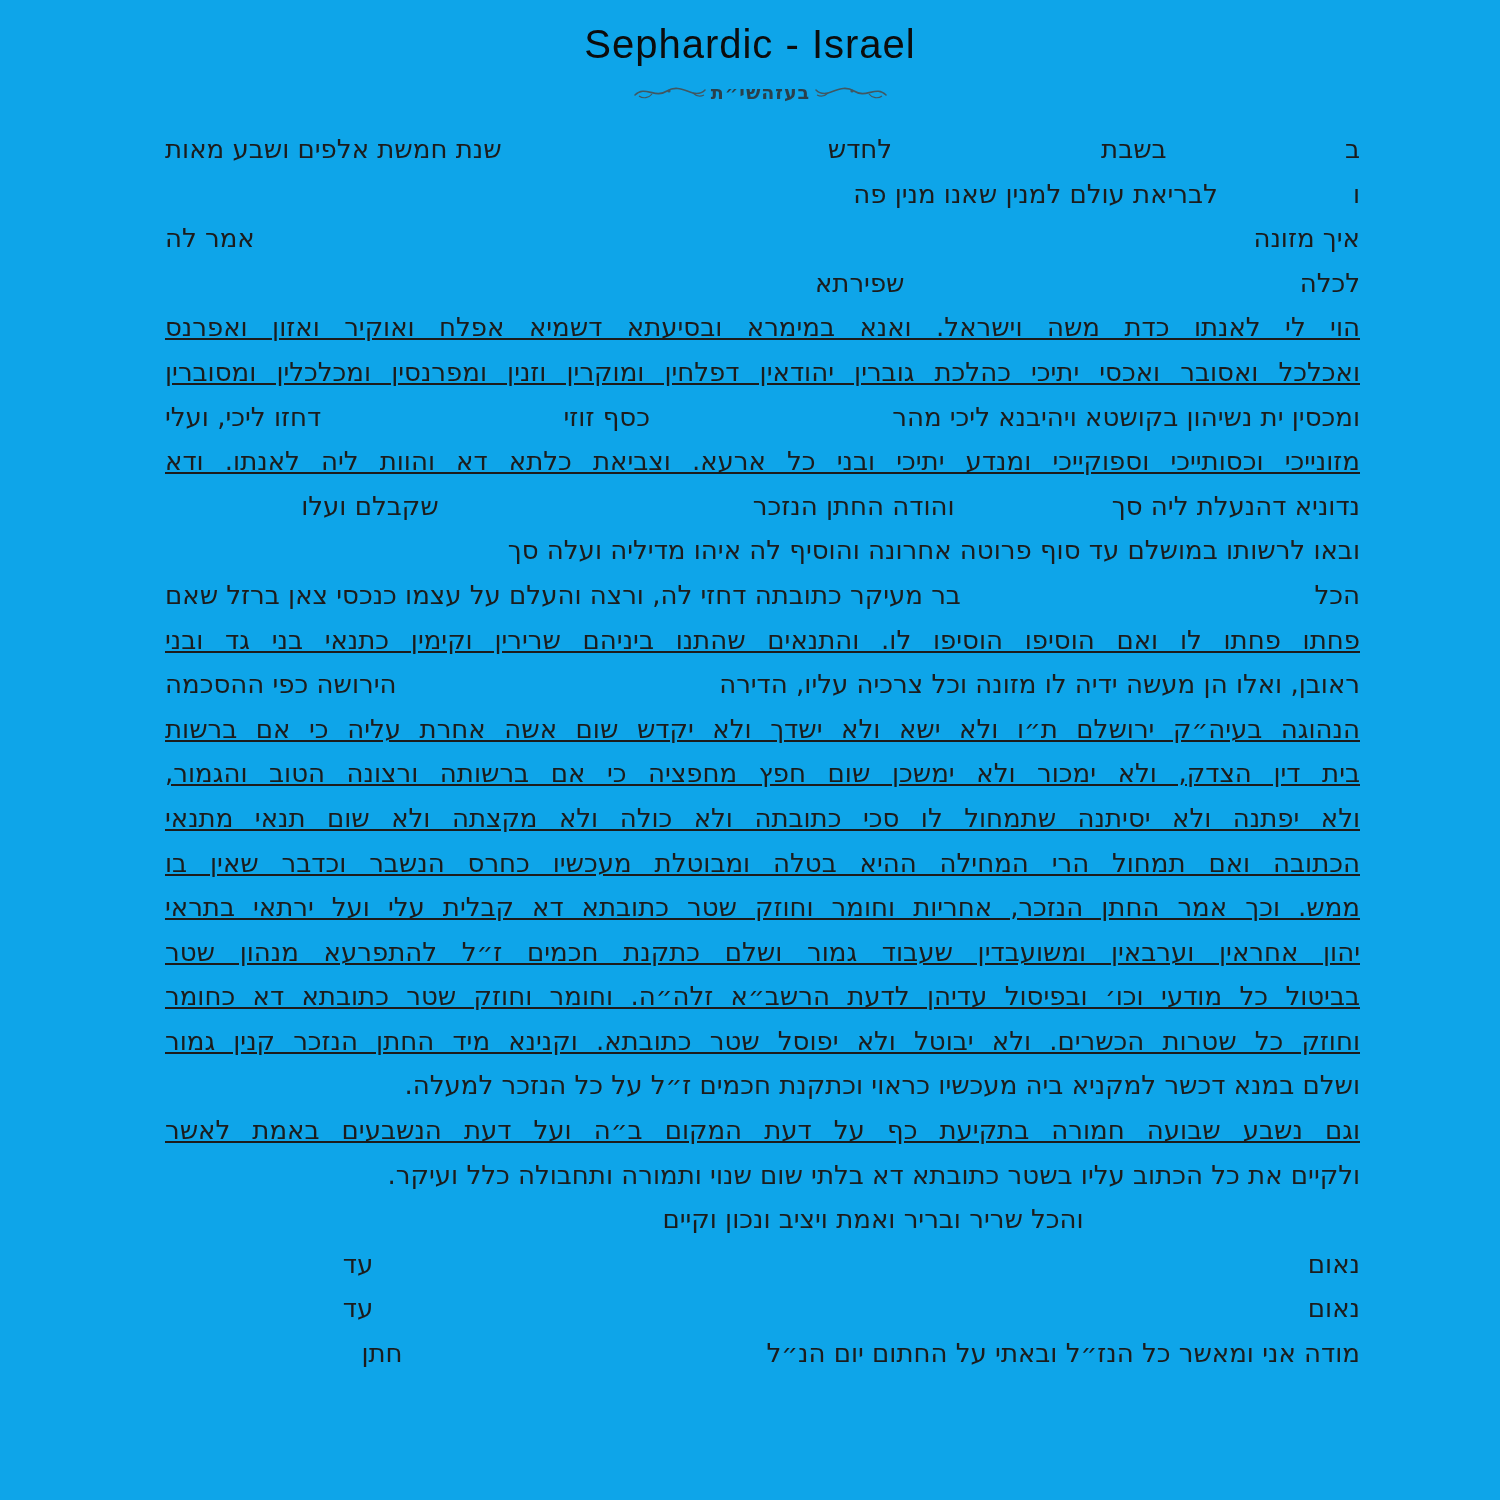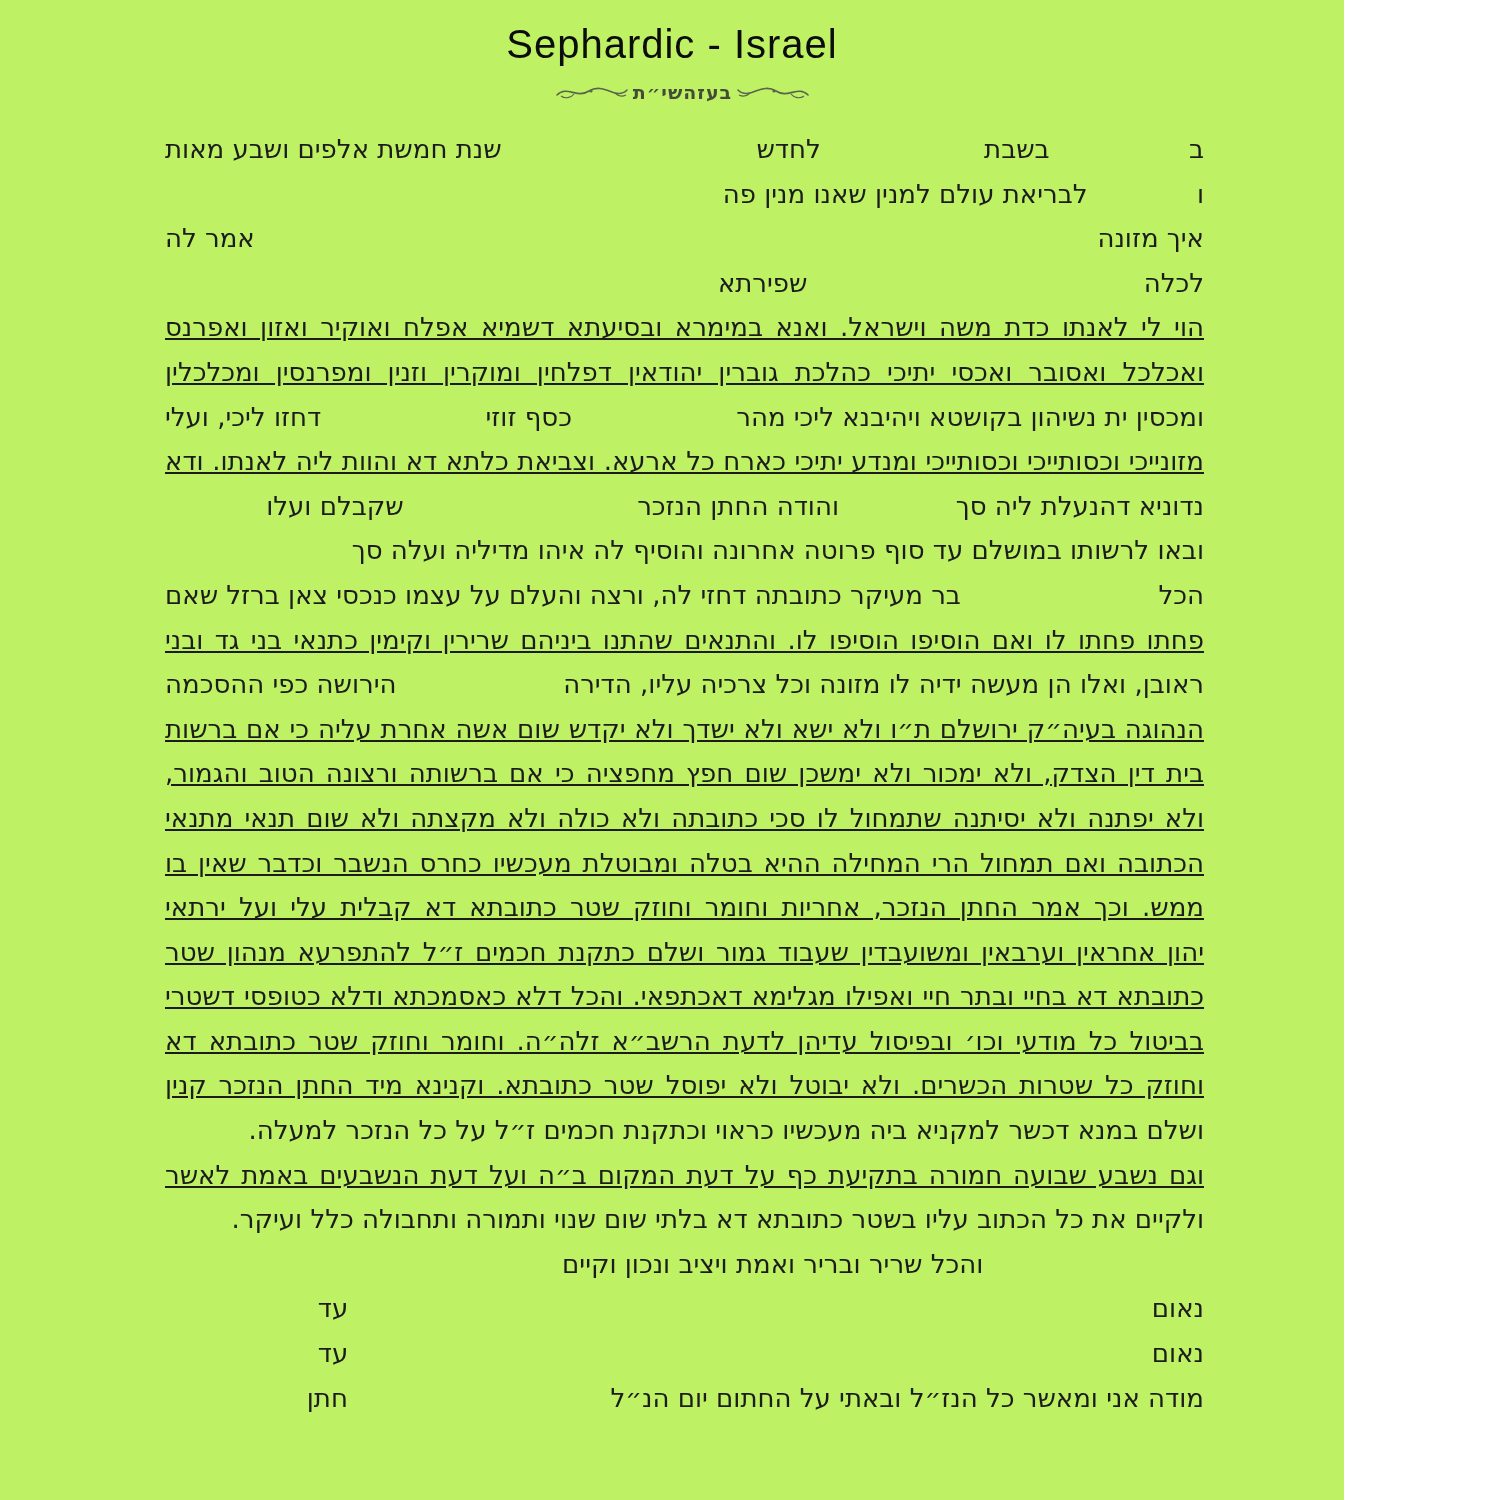--- a/index.html
+++ b/index.html
@@ -1,19 +1,19 @@
 <!DOCTYPE html>
 <html lang="he"><head>
 <meta charset="utf-8">
 <style>
   html,body { margin:0; padding:0; background:#ffffff; }
   .page {
     position: relative;
-    width: 1344px; height: 1500px;
-    background: #bef264;
+    width: 1500px; height: 1500px;
+    background: #0ea5e9;
     overflow: hidden;
     font-family: "DejaVu Sans", sans-serif;
   }
   .title {
     margin-top: 22px;
     text-align: center;
     font-family: "Liberation Sans", sans-serif;
     font-weight: 400;
     font-size: 40px;
     letter-spacing: 1px;
@@ -121,21 +121,21 @@
       </div>
       <div class="line justify">הוי לי לאנתו כדת משה וישראל. ואנא במימרא ובסיעתא דשמיא אפלח ואוקיר ואזון ואפרנס</div>
       <div class="line justify">ואכלכל ואסובר ואכסי יתיכי כהלכת גוברין יהודאין דפלחין ומוקרין וזנין ומפרנסין ומכלכלין ומסוברין</div>
       <div class="line fields">
         <span class="seg">ומכסין ית נשיהון בקושטא ויהיבנא ליכי מהר</span>
         <span class="blank" style="flex-grow: 250;"></span>
         <span class="seg">כסף זוזי</span>
         <span class="blank" style="flex-grow: 250;"></span>
         <span class="seg">דחזו ליכי, ועלי</span>
       </div>
-      <div class="line justify">מזונייכי וכסותייכי וכסותייכי ומנדע יתיכי כארח כל ארעא. וצביאת כלתא דא והוות ליה לאנתו. ודא</div>
+      <div class="line justify">מזונייכי וכסותייכי וספוקייכי ומנדע יתיכי ובני כל ארעא. וצביאת כלתא דא והוות ליה לאנתו. ודא</div>
       <div class="line fields">
         <span class="seg">נדוניא דהנעלת ליה סך</span>
         <span class="blank" style="flex-grow: 150;"></span>
         <span class="seg">והודה החתן הנזכר</span>
         <span class="blank" style="flex-grow: 300;"></span>
         <span class="seg">שקבלם ועלו</span>
         <span class="blank" style="flex-grow: 130;"></span>
       </div>
       <div class="line right">ובאו לרשותו במושלם עד סוף פרוטה אחרונה והוסיף לה איהו מדיליה ועלה סך</div>
       <div class="line fields">
@@ -148,21 +148,20 @@
         <span class="seg">ראובן, ואלו הן מעשה ידיה לו מזונה וכל צרכיה עליו, הדירה</span>
         <span class="blank" style="flex-grow: 110;"></span>
         <span class="seg">הירושה כפי ההסכמה</span>
       </div>
       <div class="line justify">הנהוגה בעיה״ק ירושלם ת״ו ולא ישא ולא ישדך ולא יקדש שום אשה אחרת עליה כי אם ברשות</div>
       <div class="line justify">בית דין הצדק, ולא ימכור ולא ימשכן שום חפץ מחפציה כי אם ברשותה ורצונה הטוב והגמור,</div>
       <div class="line justify">ולא יפתנה ולא יסיתנה שתמחול לו סכי כתובתה ולא כולה ולא מקצתה ולא שום תנאי מתנאי</div>
       <div class="line justify">הכתובה ואם תמחול הרי המחילה ההיא בטלה ומבוטלת מעכשיו כחרס הנשבר וכדבר שאין בו</div>
       <div class="line justify">ממש. וכך אמר החתן הנזכר, אחריות וחומר וחוזק שטר כתובתא דא קבלית עלי ועל ירתאי בתראי</div>
       <div class="line justify">יהון אחראין וערבאין ומשועבדין שעבוד גמור ושלם כתקנת חכמים ז״ל להתפרעא מנהון שטר</div>
-      <div class="line justify">כתובתא דא בחיי ובתר חיי ואפילו מגלימא דאכתפאי. והכל דלא כאסמכתא ודלא כטופסי דשטרי</div>
       <div class="line justify">בביטול כל מודעי וכו׳ ובפיסול עדיהן לדעת הרשב״א זלה״ה. וחומר וחוזק שטר כתובתא דא כחומר</div>
       <div class="line justify">וחוזק כל שטרות הכשרים. ולא יבוטל ולא יפוסל שטר כתובתא. וקנינא מיד החתן הנזכר קנין גמור</div>
       <div class="line right">ושלם במנא דכשר למקניא ביה מעכשיו כראוי וכתקנת חכמים ז״ל על כל הנזכר למעלה.</div>
       <div class="line justify">וגם נשבע שבועה חמורה בתקיעת כף על דעת המקום ב״ה ועל דעת הנשבעים באמת לאשר</div>
       <div class="line right">ולקיים את כל הכתוב עליו בשטר כתובתא דא בלתי שום שנוי ותמורה ותחבולה כלל ועיקר.</div>
       <div class="line fields">
         <span class="blank" style="flex-grow: 275;"></span>
         <span class="seg">והכל שריר ובריר ואמת ויציב ונכון וקיים</span>
         <span class="blank" style="flex-grow: 495;"></span>
       </div>

